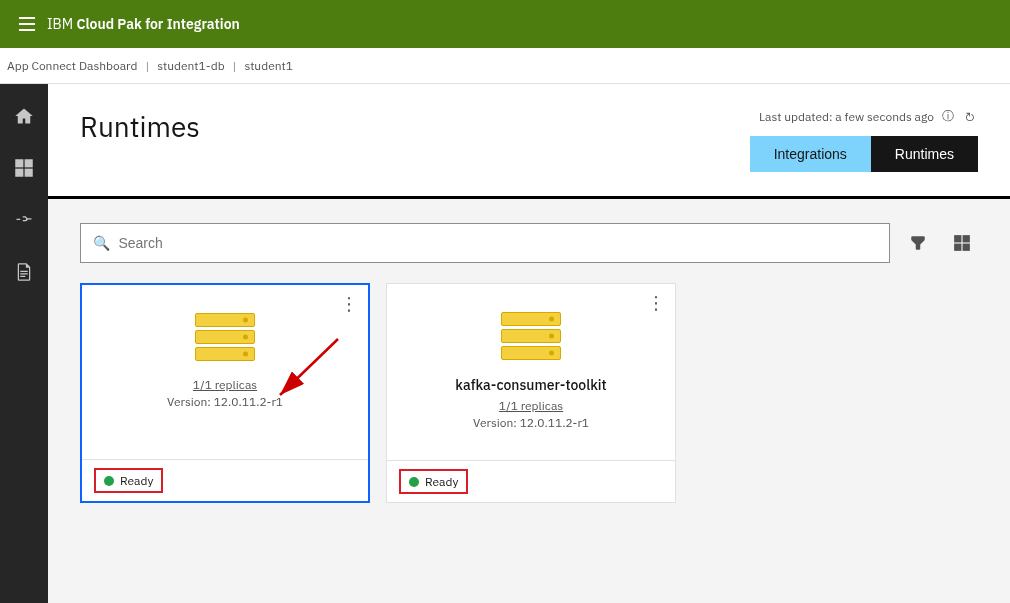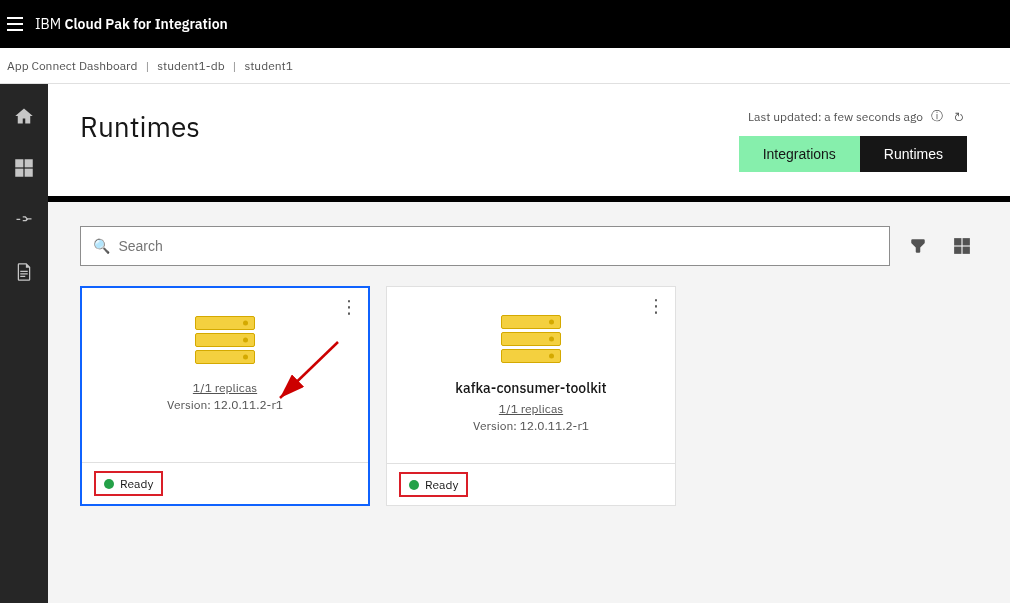--- a/index.html
+++ b/index.html
@@ -1,25 +1,25 @@
 <!DOCTYPE html>
 <html><head>
   <meta charset="utf-8">
   <style>
     * { box-sizing: border-box; margin: 0; padding: 0; }
     body { font-family: 'IBM Plex Sans', Arial, sans-serif; background: #f4f4f4; width: 1010px; height: 603px; overflow: hidden; }
 
     
     .top-nav {
-      background: #000000;
+      background: #4d7c0f;
       color: #fff;
       height: 48px;
       display: flex;
       align-items: center;
-      padding: 0 7px;
+      padding: 0 19px;
       gap: 12px;
     }
     .hamburger-icon { cursor: pointer; display: flex; flex-direction: column; gap: 4px; }
     .hamburger-icon span { display: block; width: 16px; height: 2px; background: #fff; }
     .top-nav-title { font-size: 14px; color: #fff; }
     .top-nav-title strong { font-weight: 600; }
 
     
     .breadcrumb-bar {
       background: #fff;
@@ -64,22 +64,22 @@
     
     .content {
       flex: 1;
       background: #f4f4f4;
       overflow-y: auto;
     }
 
     
     .content-header {
       background: #fff;
-      padding: 24px 43px 24px 32px;
-      border-bottom: 6px solid #000000;
+      padding: 24px 32px 24px 32px;
+      border-bottom: 3px solid #000000;
     }
     .page-title { font-size: 28px; font-weight: 400; color: #161616; }
     .last-updated {
       display: flex;
       align-items: center;
       gap: 6px;
       font-size: 12px;
       color: #525252;
     }
     .info-icon, .refresh-icon {
@@ -89,21 +89,21 @@
       font-size: 12px;
     }
     .tab-btn {
       padding: 10px 24px;
       font-size: 14px;
       cursor: pointer;
       border: none;
       outline: none;
     }
     .tab-btn.active { background: #161616; color: #fff; }
-    .tab-btn.inactive { background: #86efac; color: #161616; }
+    .tab-btn.inactive { background: #7dd3fc; color: #161616; }
 
     
     .cards-section {
       padding: 24px 32px;
     }
 
     
     .search-bar-row {
       display: flex;
       align-items: center;

